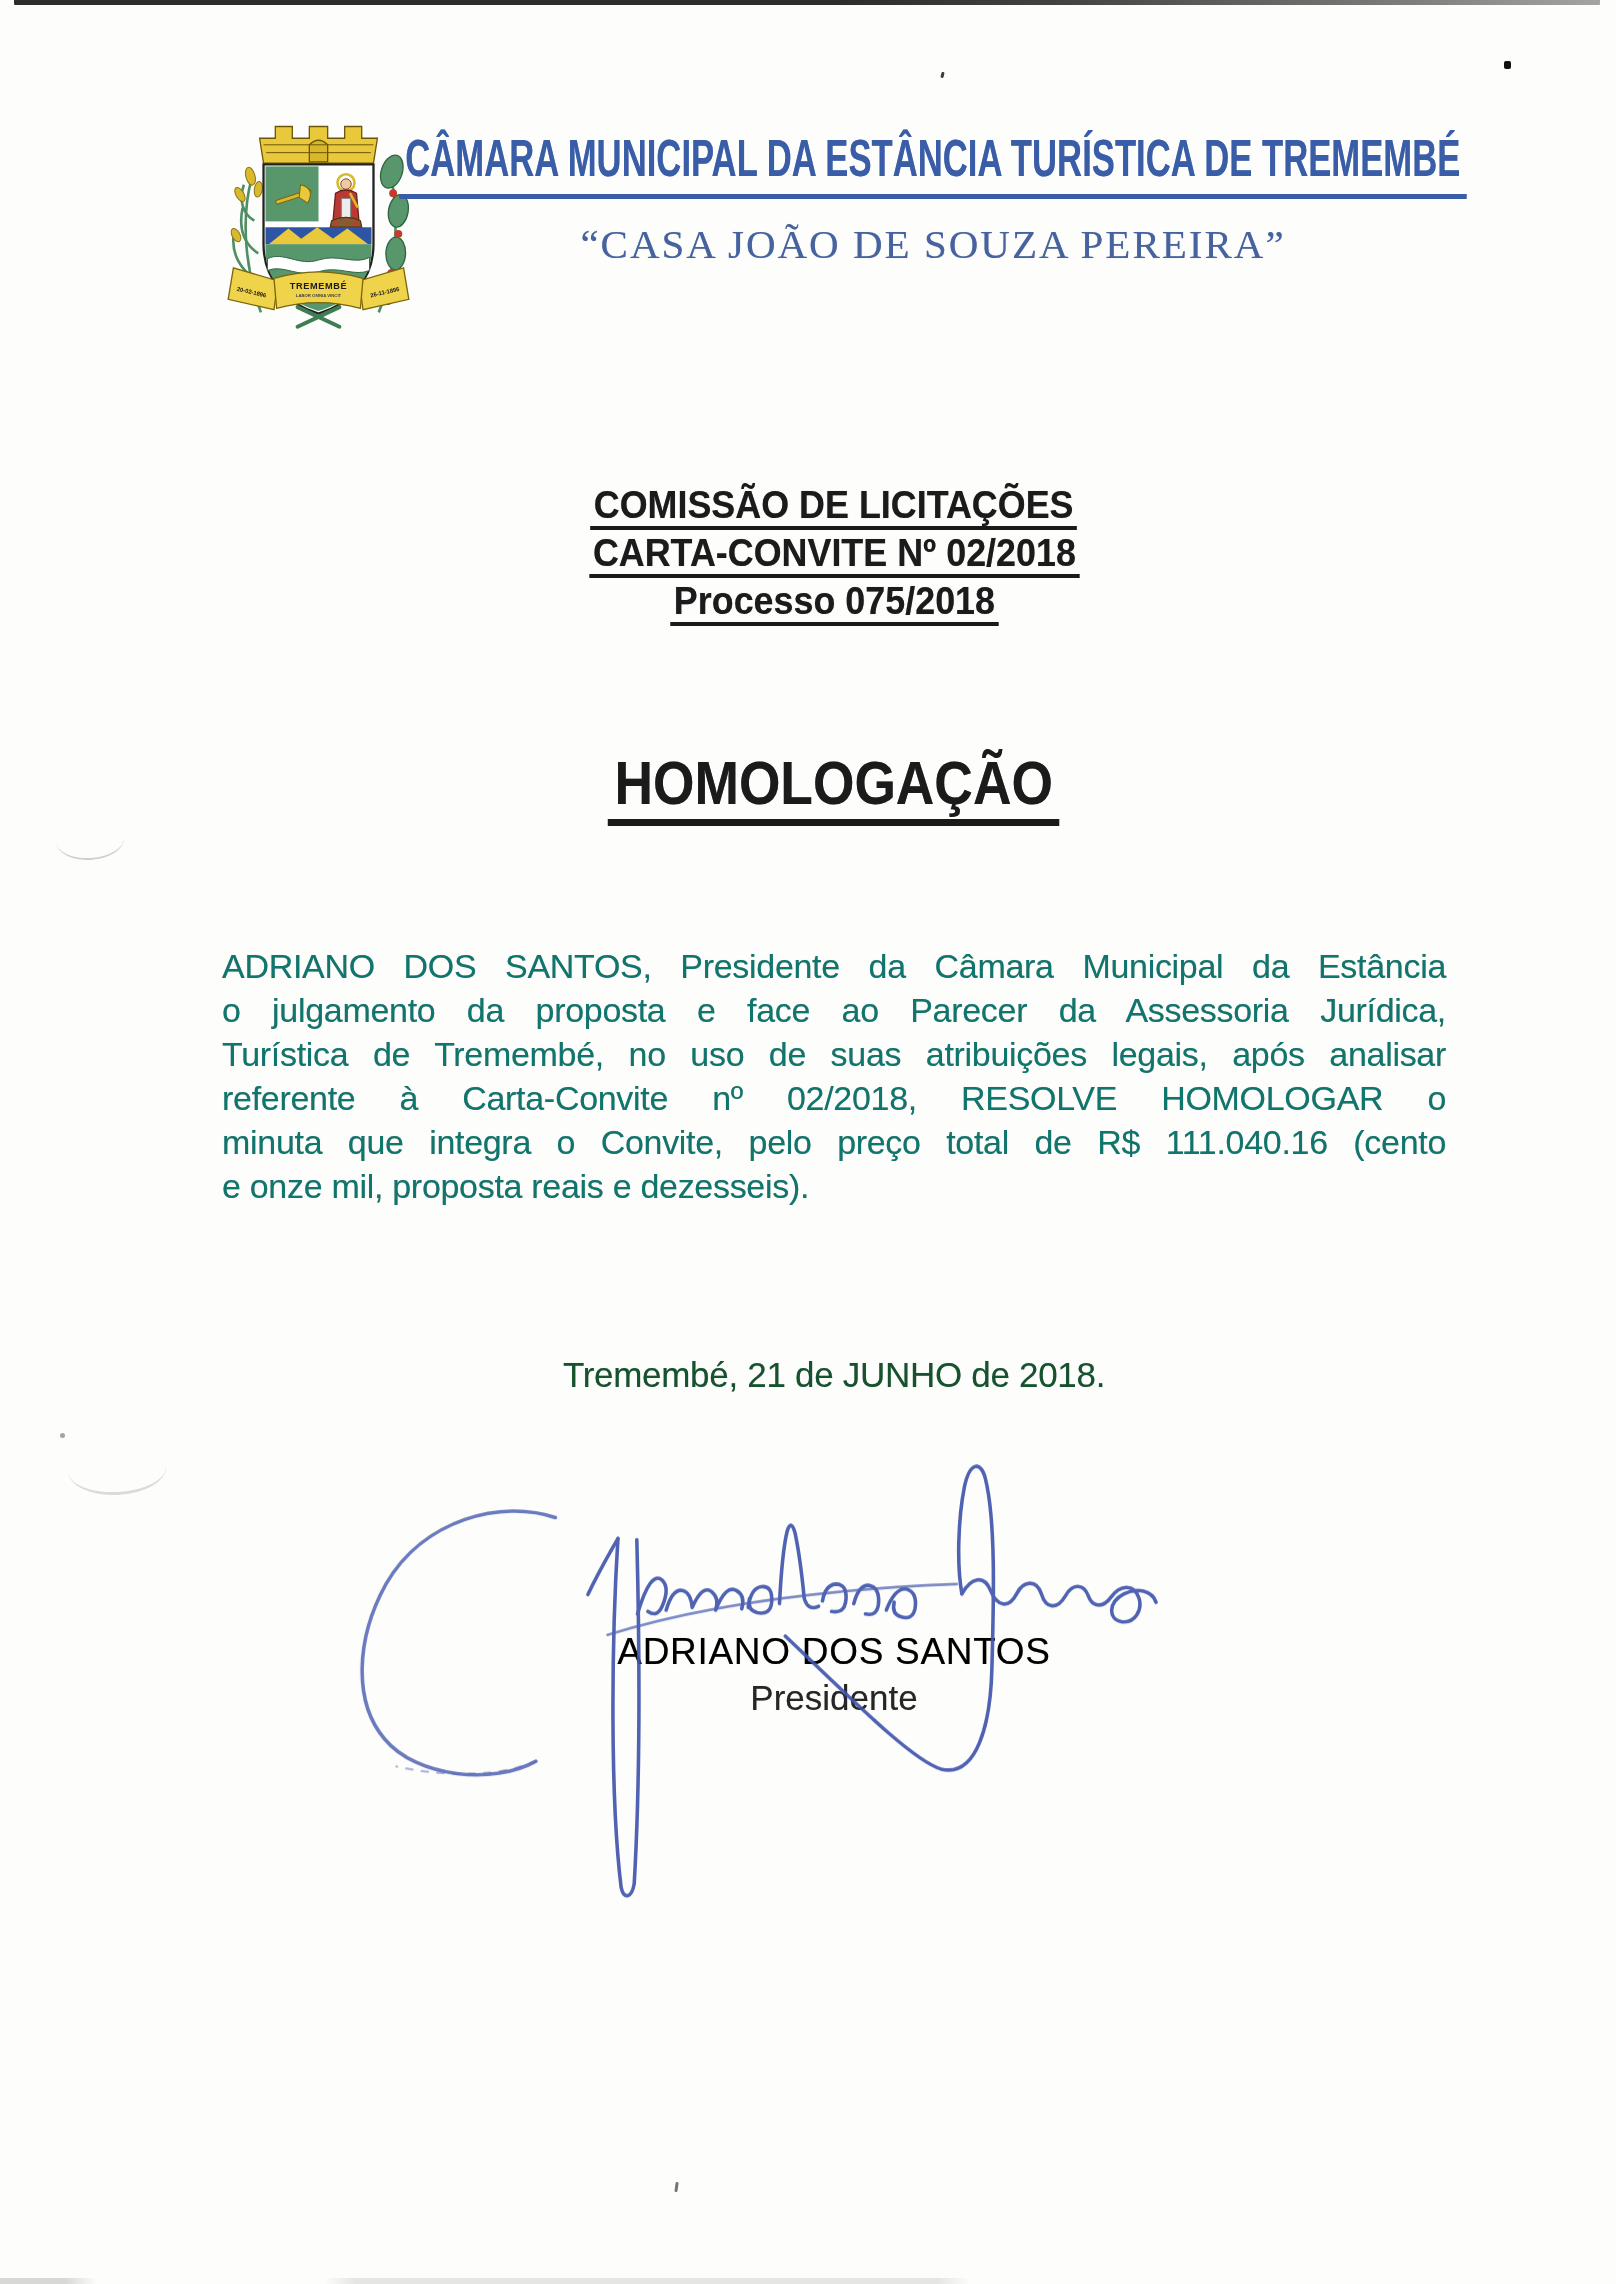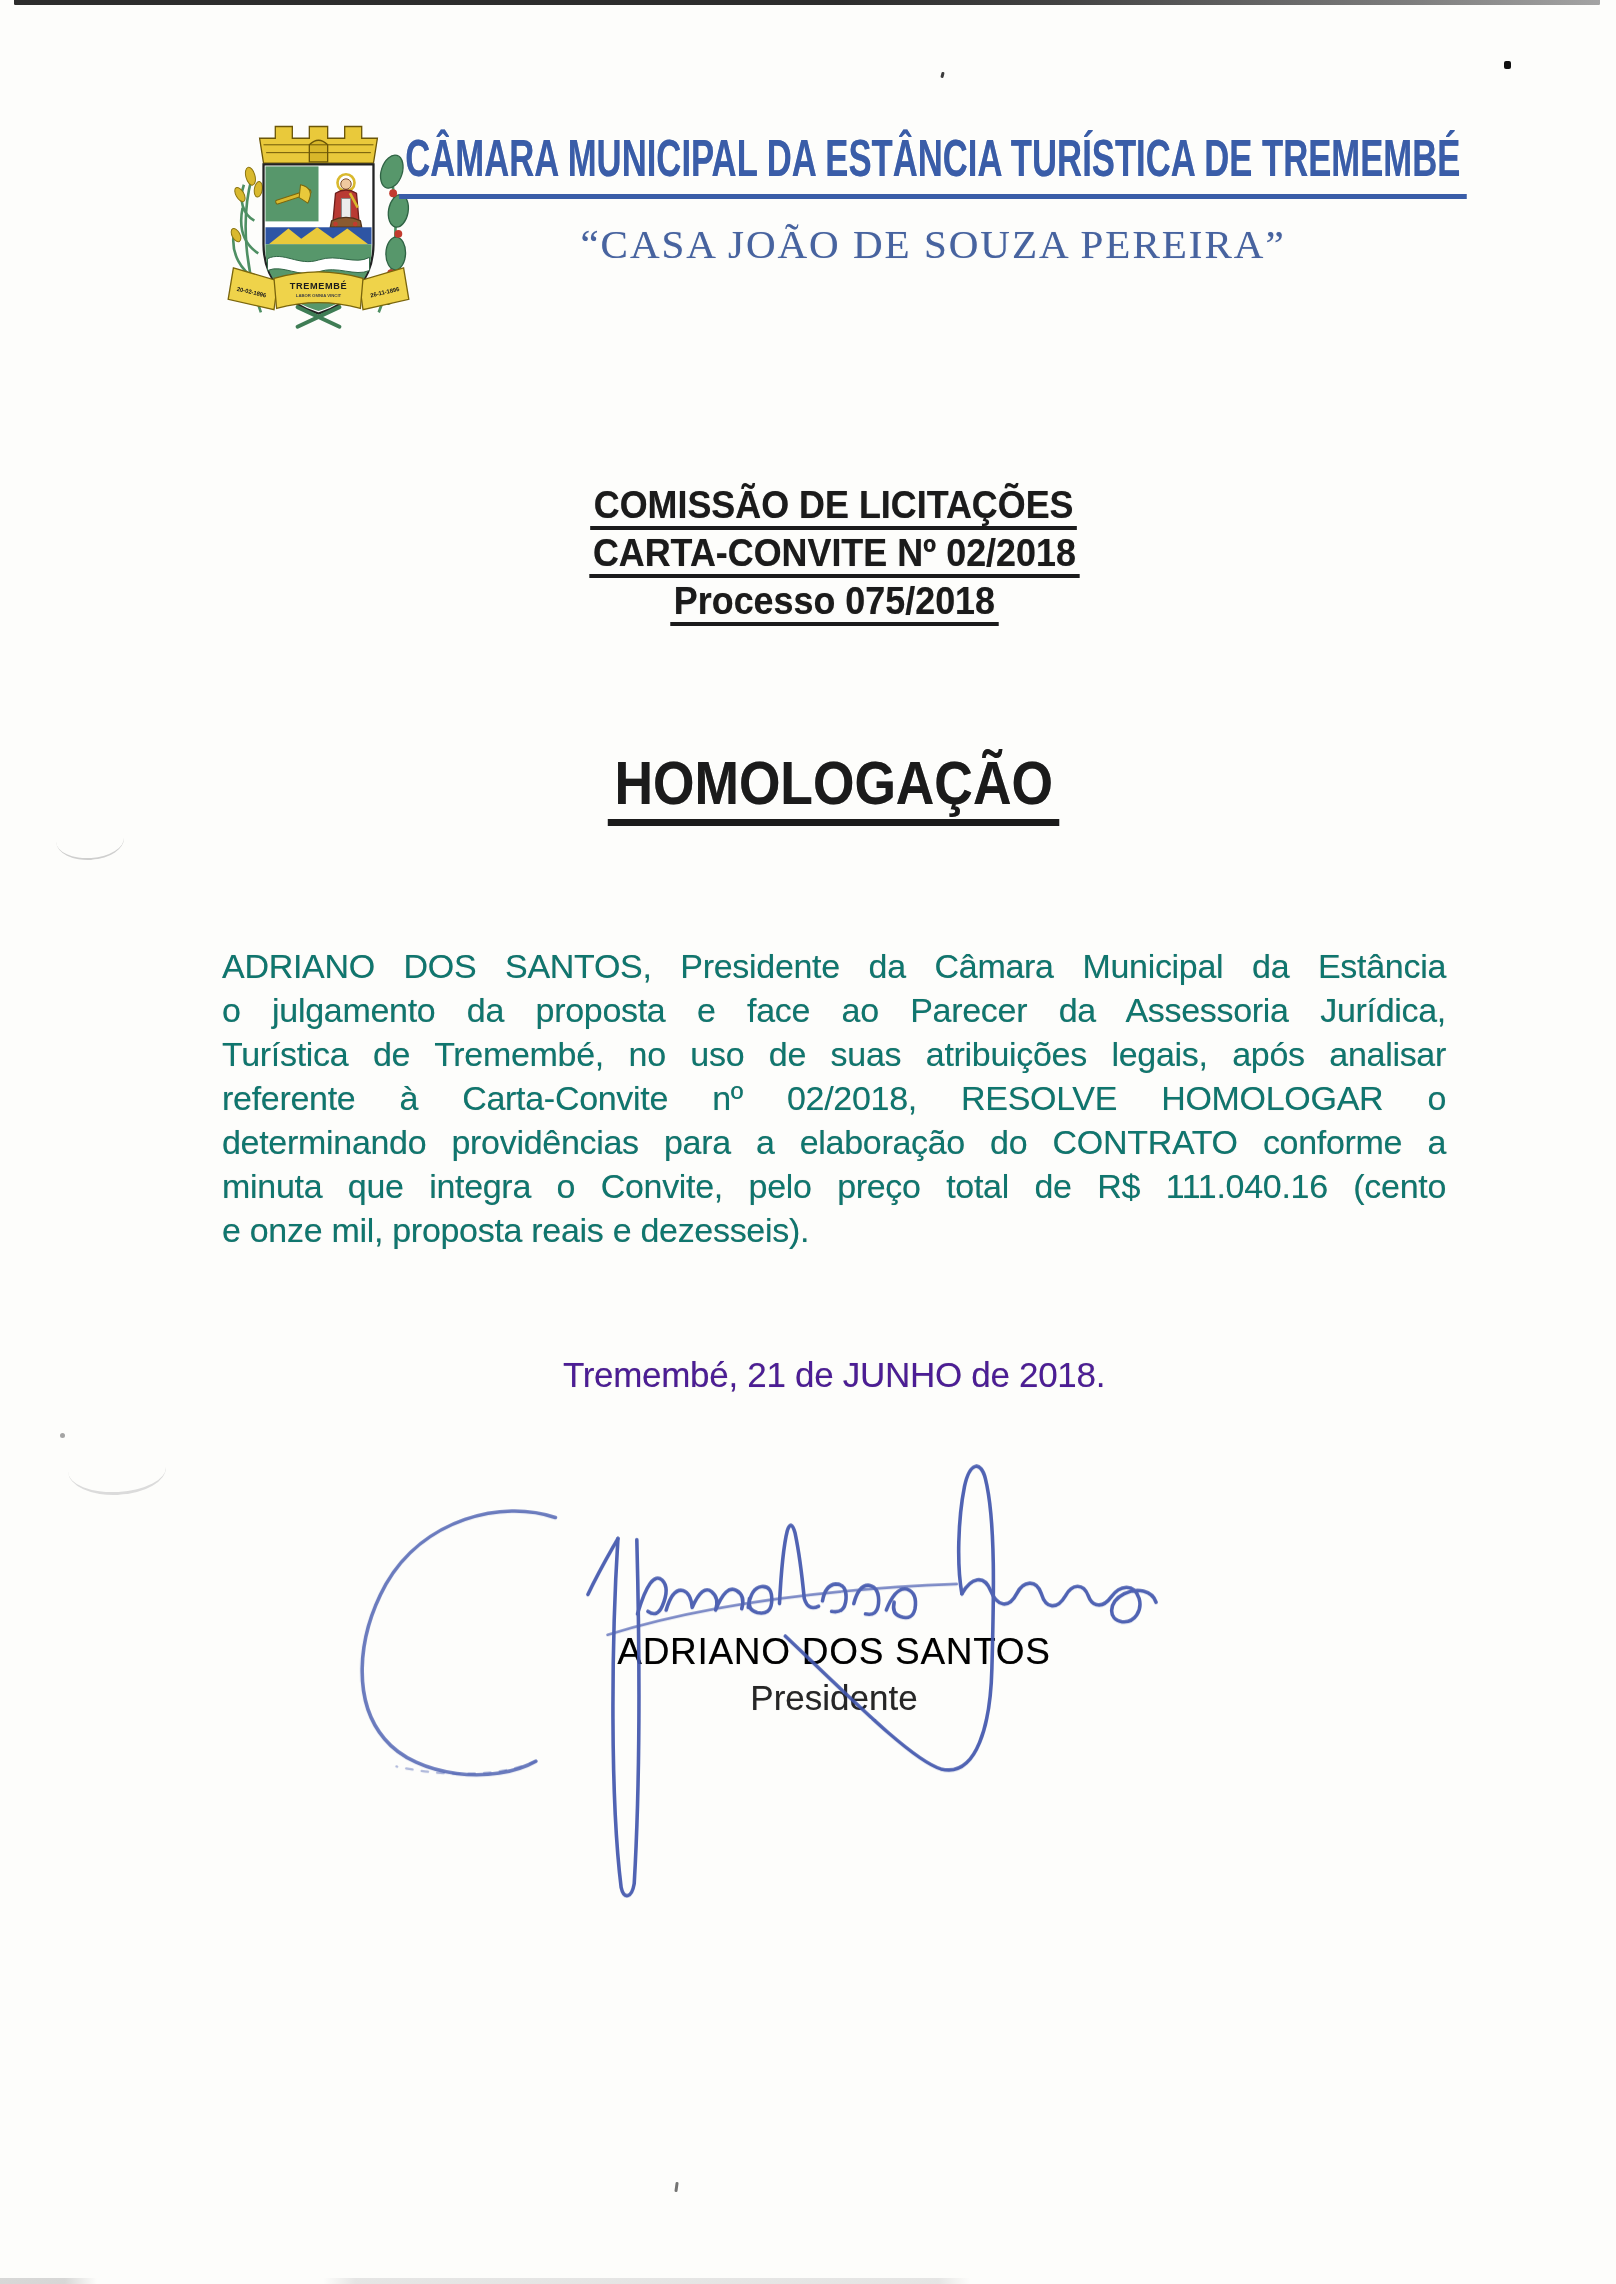--- a/index.html
+++ b/index.html
@@ -76,21 +76,21 @@
   
   .body-text{
     position:absolute;left:222px;width:1224px;top:944px;
     font-size:34px;line-height:44px;letter-spacing:-0.3px;color:#0f766e;
     text-shadow:0 0 0.7px rgba(0,0,0,.35);
   }
   .body-line{text-align:justify;text-align-last:justify;}
   .body-line.last{text-align-last:left;}
   .date-line{
     position:absolute;left:222px;width:1224px;top:1355px;
-    text-align:center;font-size:35px;color:#4c1d95;letter-spacing:-0.3px;
+    text-align:center;font-size:35px;color:#14532d;letter-spacing:-0.3px;
     text-shadow:0 0 0.7px rgba(0,0,0,.35);
   }
   
   .signee-name{
     position:absolute;left:222px;width:1224px;top:1631px;text-align:center;
     font-size:37px;font-weight:500;letter-spacing:0.7px;color:#000000;
     text-shadow:0 0 0.7px rgba(0,0,0,.4);
   }
   .signee-role{
     position:absolute;left:222px;width:1224px;top:1678px;text-align:center;
@@ -206,21 +206,20 @@
 
 <div class="col doc-title-wrap">
   <span class="doc-title">HOMOLOGAÇÃO</span>
 </div>
 
 <div class="body-text">
   <div class="body-line">ADRIANO DOS SANTOS, Presidente da Câmara Municipal da Estância</div>
   <div class="body-line">o julgamento da proposta e face ao Parecer da Assessoria Jurídica,</div>
   <div class="body-line">Turística de Tremembé, no uso de suas atribuições legais, após analisar</div>
   <div class="body-line">referente à Carta-Convite nº 02/2018, RESOLVE HOMOLOGAR o</div>
-  <div class="body-line">determinando providências para a elaboração do CONTRATO conforme a</div>
   <div class="body-line">minuta que integra o Convite, pelo preço total de R$ 111.040.16 (cento</div>
   <div class="body-line last">e onze mil, proposta reais e dezesseis).</div>
 </div>
 
 <div class="date-line">Tremembé, 21 de JUNHO de 2018.</div>
 
 <div class="signee-name">ADRIANO DOS SANTOS</div>
 <div class="signee-role">Presidente</div>
 
 <svg class="signature-svg" viewBox="500 2180 1340 790">

